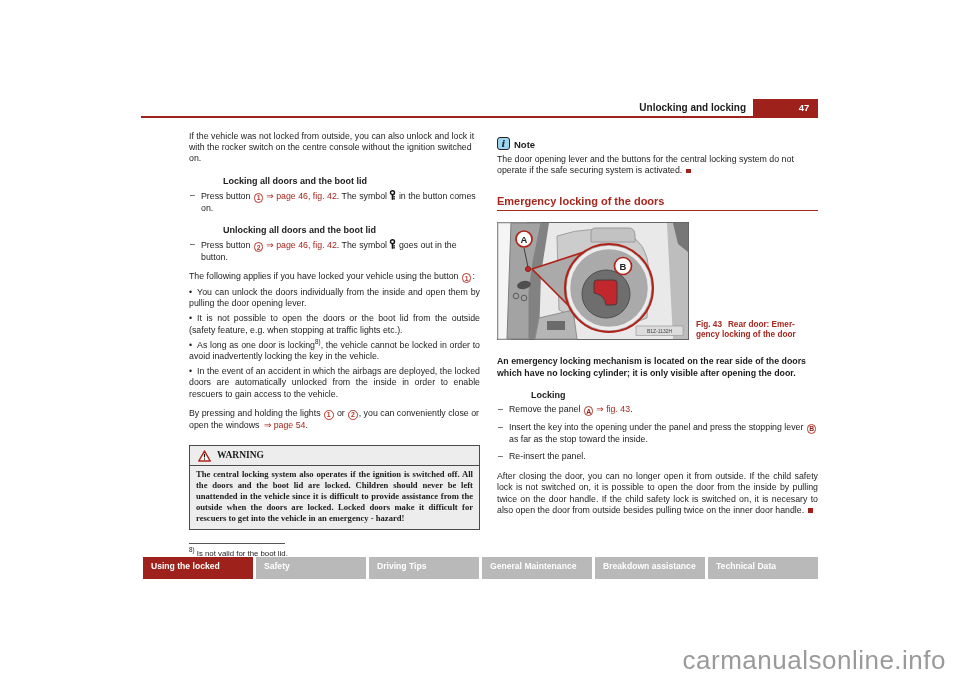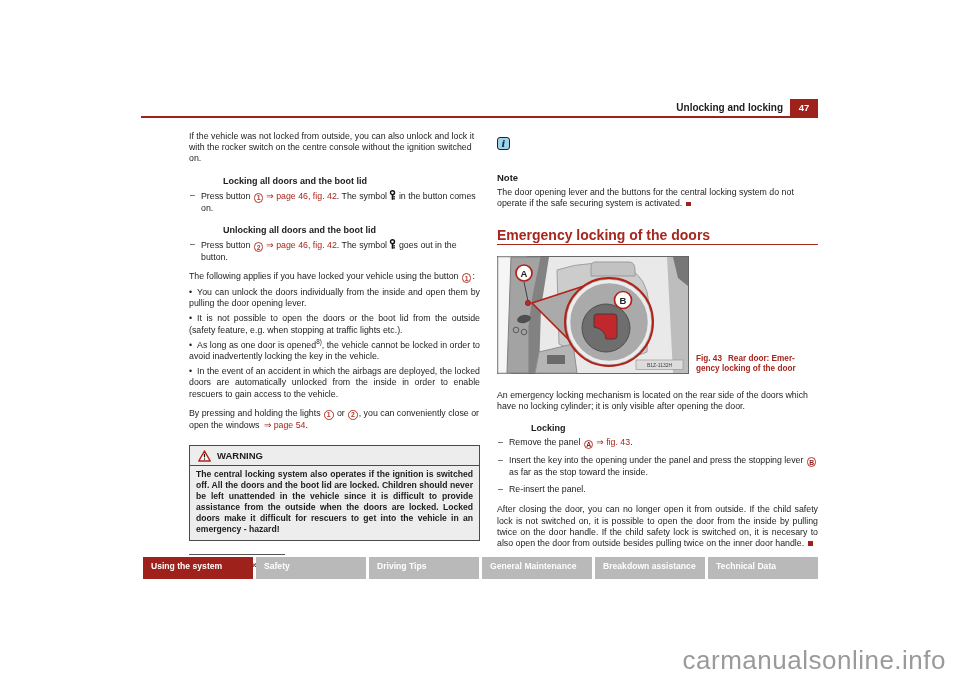--- a/index.html
+++ b/index.html
@@ -6,21 +6,21 @@
   .page{position:relative;width:960px;height:679px;background:#fff;overflow:hidden;
         font-family:"Liberation Sans",sans-serif;color:#1c1c1c;}
   p{margin:0;}
   .body-text{font-size:8.8px;line-height:11.2px;}
 
   
   .hdr-row{position:absolute;left:141px;top:99px;width:677px;display:flex;
            justify-content:flex-end;align-items:flex-end;}
   .hdr-title{font-size:10px;font-weight:bold;padding-bottom:3px;margin-left:12px;}
   .hdr-page{width:28px;height:17px;background:#9e221b;color:#fff;font-size:9.5px;
-            font-weight:bold;display:flex;align-items:center;justify-content:center;margin-left:7px;}
+            font-weight:bold;display:flex;align-items:center;justify-content:center;margin-left:7px;padding-left:37px;}
   .hdr-rule{position:absolute;left:141px;top:116px;width:677px;height:2px;background:#9e221b;}
 
   
   .col-left{position:absolute;left:189px;top:131px;width:291px;}
   .col-right{position:absolute;left:497px;top:137px;width:321px;}
 
   .h-inline{font-size:9px;font-weight:bold;margin:11px 0 2px 0;line-height:11.2px;padding-left:34px;}
   .step{position:relative;padding-left:12px;margin-top:3px;}
   .step::before{content:"\2013";position:absolute;left:1px;}
   .bullet{margin-top:4px;text-align:justify;}
@@ -30,45 +30,45 @@
   .cnum,.clet{display:inline-flex;width:9.5px;height:9.5px;border:1px solid #b5352a;border-radius:50%;
         align-items:center;justify-content:center;font-size:6.8px;font-weight:bold;color:#b5352a;
         background:#fff;vertical-align:-1.5px;box-sizing:border-box;margin:0 1px;}
   .clet{color:#8c1d16;}
   .ref{color:#a5271e;margin-left:2px;}
   sup{font-size:6.3px;vertical-align:super;line-height:0;}
   .key-icon{vertical-align:-1px;}
   .endmark{display:inline-block;width:4.5px;height:4.5px;background:#9e221b;margin-left:4px;}
 
   
-  .warning{border:1.3px solid #4a4a4a;background:#ededed;margin-top:14px;}
+  .warning{border:1.3px solid #4a4a4a;background:#ededed;margin-top:14px;font-family:Liberation Serif, serif;}
   .warning-head{display:flex;align-items:center;gap:6px;padding:4px 8px 3px;border-bottom:1.3px solid #4a4a4a;
                 font-weight:bold;font-size:9.5px;}
   .warning-body{padding:3px 6px 5px;font-weight:bold;font-size:8.6px;line-height:11px;text-align:justify;}
 
   
   .footnote-rule{width:96px;height:1px;background:#555;margin-top:13px;}
   .footnote{margin-top:4px;font-size:7.8px;}
 
   
-  .note-head{display:flex;align-items:flex-start;gap:22px;font-weight:bold;font-size:9.5px;flex-direction:column;}
+  .note-head{display:flex;align-items:flex-end;gap:4px;font-weight:bold;font-size:9.5px;}
   .note-icon{width:13px;height:13px;border-radius:3px;background:#9fd4ec;border:1px solid #222;
              display:flex;align-items:center;justify-content:center;box-sizing:border-box;
              font-family:"DejaVu Serif",serif;font-style:italic;font-weight:bold;font-size:10px;color:#0c2d4d;}
   .note-icon::before{content:"i";}
   .note-text{margin-top:4px;}
 
-  .section-h{margin-top:20px;color:#a5271e;font-weight:bold;font-size:14px;
+  .section-h{margin-top:20px;color:#a5271e;font-weight:bold;font-size:11px;
              border-bottom:1.5px solid #a5271e;padding-bottom:3px;line-height:11px;}
 
   .figure-row{display:flex;margin-top:11px;align-items:flex-end;}
   .fig-caption{margin-left:7px;color:#a5271e;font-weight:bold;font-size:8.2px;line-height:10px;}
   .fig-label{margin-right:6px;}
   .closing{margin-top:9px;text-align:justify;}
-  .rc-intro{margin-top:16px;}
+  .rc-intro{margin-top:16px;font-weight:bold;}
 
   
   .footer-tabs{position:absolute;left:143px;top:557px;display:flex;gap:3px;}
   .tab{width:110px;height:22px;background:#b9b9b9;color:#fff;font-weight:bold;font-size:8.6px;
        padding:4px 0 0 8px;box-sizing:border-box;}
   .tab.active{background:#9e221b;}
 
   .watermark{position:absolute;right:14px;bottom:3px;font-size:26px;color:#9a9a9a;letter-spacing:0.5px;}
 </style>
 </head>
@@ -98,21 +98,21 @@
           <circle cx="3.5" cy="2.7" r="2" fill="none" stroke="#111" stroke-width="1.4"></circle>
           <rect x="2.7" y="4.4" width="1.6" height="5.4" fill="#111"></rect>
           <rect x="4.3" y="6.2" width="1.7" height="1.2" fill="#111"></rect>
           <rect x="4.3" y="8.2" width="1.7" height="1.2" fill="#111"></rect>
         </svg><span> goes out in the button.</span></p>
 
     <p class="para-gap"><span>The following applies if you have locked your vehicle using the button </span><span class="cnum">1</span><span>:</span></p>
 
     <p class="bullet"><span>You can unlock the doors individually from the inside and open them by pulling the door opening lever.</span></p>
     <p class="bullet"><span>It is not possible to open the doors or the boot lid from the outside (safety feature, e.g. when stopping at traffic lights etc.).</span></p>
-    <p class="bullet"><span>As long as one door is opened</span><sup>8)</sup><span>, the vehicle cannot be locked in order to avoid inadvertently locking the key in the vehicle.</span></p>
+    <p class="bullet"><span>As long as one door is locking</span><sup>8)</sup><span>, the vehicle cannot be locked in order to avoid inadvertently locking the key in the vehicle.</span></p>
     <p class="bullet"><span>In the event of an accident in which the airbags are deployed, the locked doors are automatically unlocked from the inside in order to enable rescuers to gain access to the vehicle.</span></p>
 
     <p class="para-gap"><span>By pressing and holding the lights </span><span class="cnum">1</span><span> or </span><span class="cnum">2</span><span>, you can conveniently close or open the windows </span><a class="ref">⇒ page 54</a><span>.</span></p>
 
     <div class="warning">
       <div class="warning-head">
         <svg width="13" height="12" viewBox="0 0 13 12">
             <path d="M6.5 1 L12.2 11 H0.8 Z" fill="#fff" stroke="#b02318" stroke-width="1.5" stroke-linejoin="round"></path>
             <rect x="5.9" y="3.8" width="1.2" height="3.6" fill="#111"></rect>
             <rect x="5.9" y="8.4" width="1.2" height="1.3" fill="#111"></rect>
@@ -174,21 +174,21 @@
 
     <p class="h-inline">Locking</p>
     <p class="step"><span>Remove the panel </span><span class="clet">A</span><a class="ref">⇒ fig. 43</a><span>.</span></p>
     <p class="step" style="margin-top:6px;"><span>Insert the key into the opening under the panel and press the stopping lever </span><span class="clet">B</span><span> as far as the stop toward the inside.</span></p>
     <p class="step" style="margin-top:6px;"><span>Re-insert the panel.</span></p>
 
     <p class="closing"><span>After closing the door, you can no longer open it from outside. If the child safety lock is not switched on, it is possible to open the door from the inside by pulling twice on the door handle. If the child safety lock is switched on, it is necesary to also open the door from outside besides pulling twice on the inner door handle.</span><span class="endmark"></span></p>
   </div>
 
   <div class="footer-tabs">
-    <div class="tab active">Using the system</div>
+    <div class="tab active">Using the locked</div>
     <div class="tab">Safety</div>
     <div class="tab">Driving Tips</div>
     <div class="tab">General Maintenance</div>
     <div class="tab">Breakdown assistance</div>
     <div class="tab">Technical Data</div>
   </div>
 
   <div class="watermark">carmanualsonline.info</div>
 </div>
 

